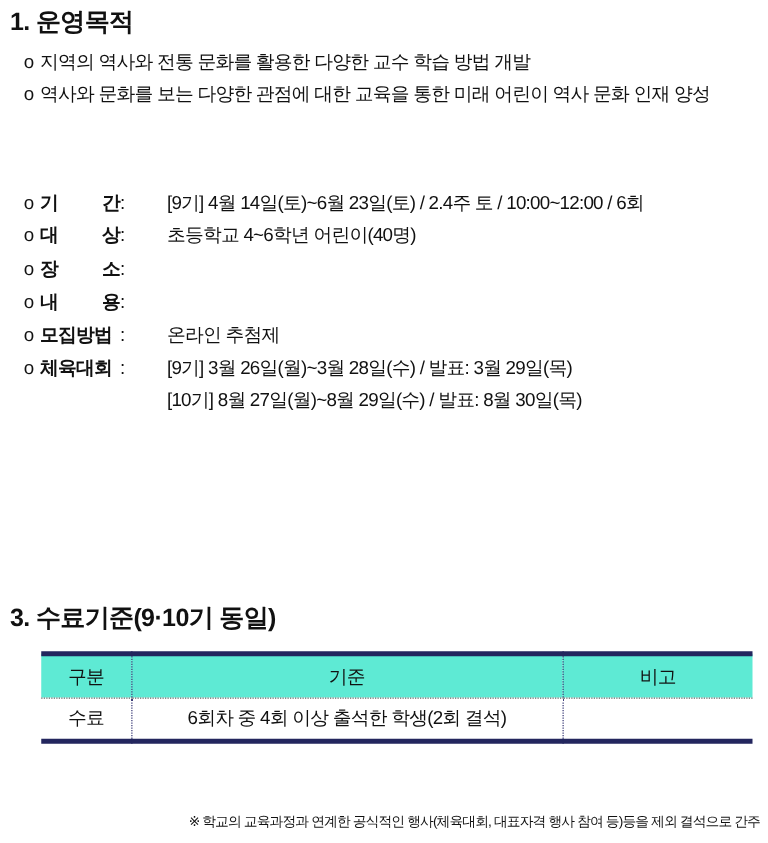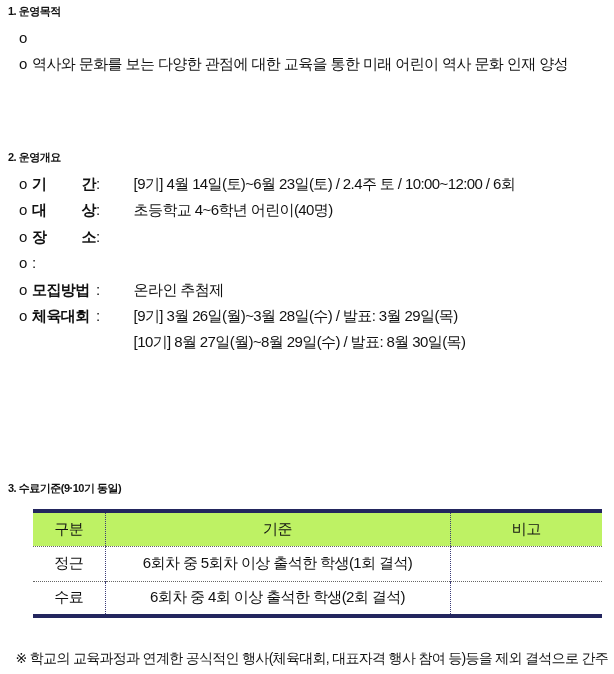--- a/index.html
+++ b/index.html
@@ -11,21 +11,21 @@
     font-size:15px;
     overflow:hidden;
   }
   .section { position:absolute; left:8px; right:4px; }
   #sec1 { top:4px; }
   #sec2 { top:150px; }
   #sec3 { top:481px; }
 
   .heading {
     font-weight:bold;
-    font-size:11px;
+    font-size:20px;
     letter-spacing:-0.5px;
     margin-bottom:6px;
   }
   .bullet-row, .kv-row {
     display:flex;
     align-items:flex-start;
     line-height:26.4px;
     letter-spacing:-0.6px;
   }
   .marker { width:13px; margin-left:11px; flex:0 0 auto; }
@@ -50,61 +50,61 @@
     table-layout:fixed;
     border-top:4px solid #23265E;
     border-bottom:4px solid #23265E;
     font-size:15px;
     letter-spacing:-0.6px;
   }
   table.cert col.c1 { width:72px; }
   table.cert col.c2 { width:345px; }
   table.cert col.c3 { width:152px; }
   table.cert th {
-    background:#bef264;
+    background:#5eead4;
     font-weight:normal;
     height:35px;
     text-align:center;
     vertical-align:middle;
     border-bottom:1px dotted #666666;
   }
   table.cert td {
     height:35px;
     text-align:center;
     vertical-align:middle;
   }
   table.cert tbody tr + tr td { border-top:1px dotted #666666; }
   table.cert th + th, table.cert td + td { border-left:1px dotted #3C3C78; }
 
   .footnote {
     position:absolute;
     top:650px;
     right:6px;
-    font-size:14px;
+    font-size:11px;
     letter-spacing:-0.7px;
     white-space:nowrap;
   }
 </style>
 </head>
 <body>
 
 <div class="section" id="sec1">
   <div class="heading">1. 운영목적</div>
 
   <div class="bullet-row">
     <span class="marker">o</span>
+    <span class="bullet-text">지역의 역사와 전통 문화를 활용한 다양한 교수 학습 방법 개발</span>
   </div>
   <div class="bullet-row">
     <span class="marker">o</span>
     <span class="bullet-text">역사와 문화를 보는 다양한 관점에 대한 교육을 통한 미래 어린이 역사 문화 인재 양성</span>
   </div>
 </div>
 
 <div class="section" id="sec2">
-  <div class="heading">2. 운영개요</div>
 
   <div class="kv-row">
     <span class="marker">o</span>
     <span class="kv-label">기 간</span>
     <span class="kv-colon">:</span>
     <span class="kv-lines">
       <span class="kv-line">[9기] 4월 14일(토)~6월 23일(토) / 2.4주 토 / 10:00~12:00 / 6회</span><br>
     </span>
   </div>
 
@@ -118,20 +118,21 @@
   </div>
 
   <div class="kv-row">
     <span class="marker">o</span>
     <span class="kv-label">장 소</span>
     <span class="kv-colon">:</span>
   </div>
 
   <div class="kv-row">
     <span class="marker">o</span>
+    <span class="kv-label">내 용</span>
     <span class="kv-colon">:</span>
     <span class="kv-lines">
       <br>
     </span>
   </div>
 
   <div class="kv-row">
     <span class="marker">o</span>
     <span class="kv-label">모집방법</span>
     <span class="kv-colon">:</span>
@@ -163,25 +164,20 @@
         </colgroup>
       <thead>
         <tr>
           <th>구분</th>
           <th>기준</th>
           <th>비고</th>
         </tr>
       </thead>
       <tbody>
         <tr>
-          <td>정근</td>
-          <td>6회차 중 5회차 이상 출석한 학생(1회 결석)</td>
-          <td></td>
-        </tr>
-        <tr>
           <td>수료</td>
           <td>6회차 중 4회 이상 출석한 학생(2회 결석)</td>
           <td></td>
         </tr>
       </tbody>
     </table>
   </div>
 </div>
 
 <div class="footnote">※ 학교의 교육과정과 연계한 공식적인 행사(체육대회, 대표자격 행사 참여 등)등을 제외 결석으로 간주</div>

